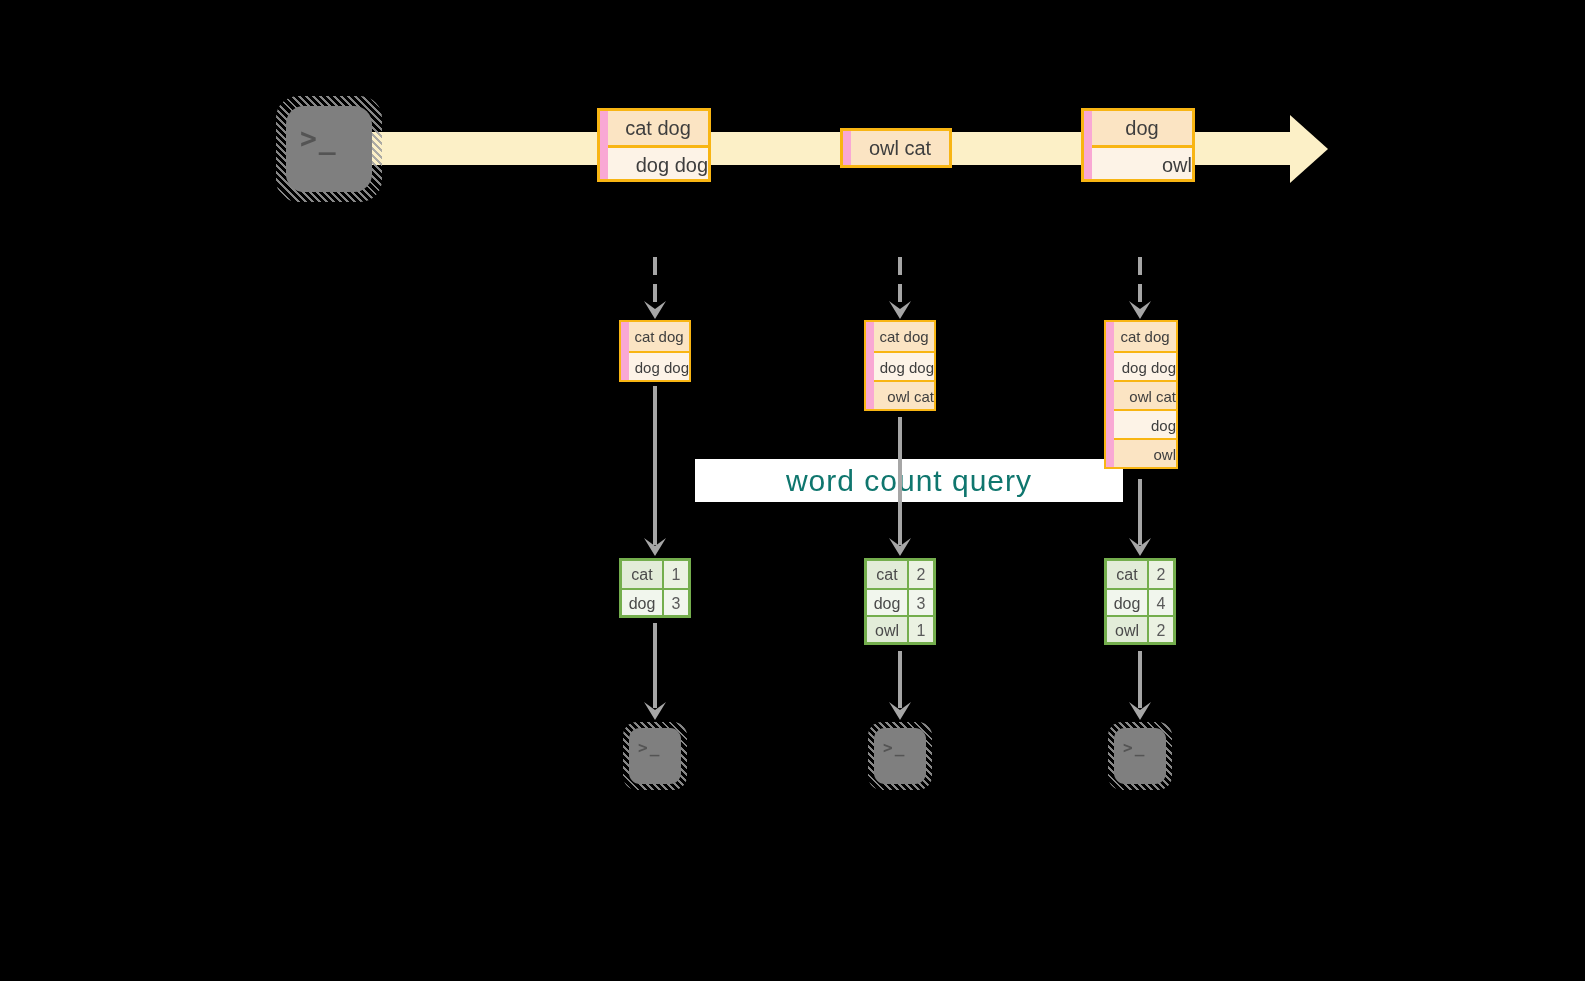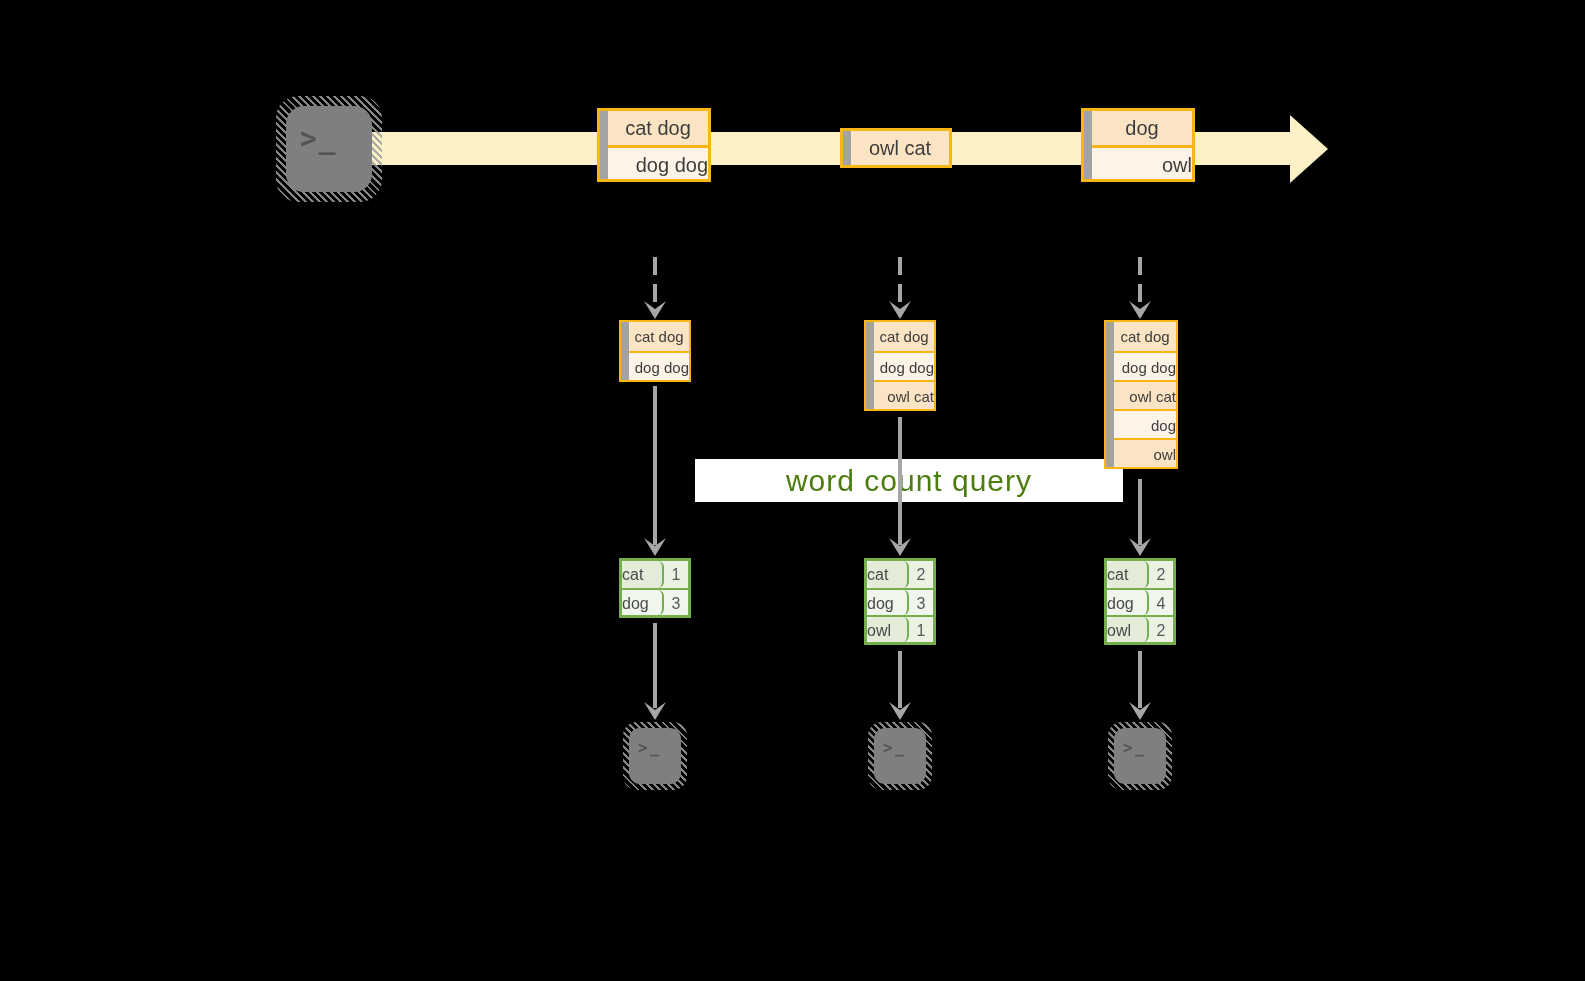--- a/index.html
+++ b/index.html
@@ -17,54 +17,54 @@
   }
   .band-head {
     position:absolute; left:1290px; top:115px; width:0; height:0; z-index:1;
     border-top:34px solid transparent; border-bottom:34px solid transparent;
     border-left:38px solid #FCF0C7;
   }
 
   
   .obox {
     position:absolute; z-index:4;
-    border:3px solid #F8B513; background:#a3a3a3;padding-left:8px;
+    border:3px solid #F8B513; background:#f9a8d4;padding-left:8px;
   }
   .orow {
     text-align:center; color:#3E3E3E; overflow:hidden; white-space:nowrap;
   }
   .orow + .orow { border-top:3px solid #F8B513;text-align:right; }
   .stream-box .orow { height:34px; line-height:34px; font-size:20px; }
   .state-box  { border-width:2px; }
   .state-box .orow { height:29px; line-height:29px; font-size:15px; }
   .state-box .orow + .orow { border-top:2px solid #F8B513; }
   .peach-dark  { background:#FBE4C3; }
   .peach-light { background:#FDF3E7; }
 
   
   .querybox {
     position:absolute; left:695px; top:459px; width:428px; height:43px;
     background:#FFFFFF; z-index:2;
-    color:#4d7c0f; font-size:30px; font-weight:400;
+    color:#0f766e; font-size:30px; font-weight:400;
     text-align:center; line-height:43px; letter-spacing:1px;
   }
 
   
   .arrows { position:absolute; left:0; top:0; z-index:3; }
 
   
   .gtable {
     position:absolute; z-index:4; width:72px;
     border:3px solid #74AE4D; background:#F1F6ED;
   }
   .grow { display:flex; height:27px; }
   .grow + .grow { border-top:2px solid #74AE4D; }
   .gword {
     width:42px; border-right:2px solid #74AE4D;
-    line-height:27px; font-size:16px; color:#4A4A4A;border-radius:6px;
+    text-align:center; line-height:27px; font-size:16px; color:#4A4A4A;
   }
   .gnum { flex:1; text-align:center; line-height:27px; font-size:16px; color:#5A5A5A; }
   .grow.gdark .gword { background:#E2ECD8; }
   .grow.gdark .gnum  { background:#EBF2E2; }
   .grow.glight .gword, .grow.glight .gnum { background:#F1F6ED; }
 
   
   .term {
     position:absolute; z-index:4;
     background:repeating-linear-gradient(45deg, rgba(158,158,158,.85) 0 2px, transparent 2px 5px);

